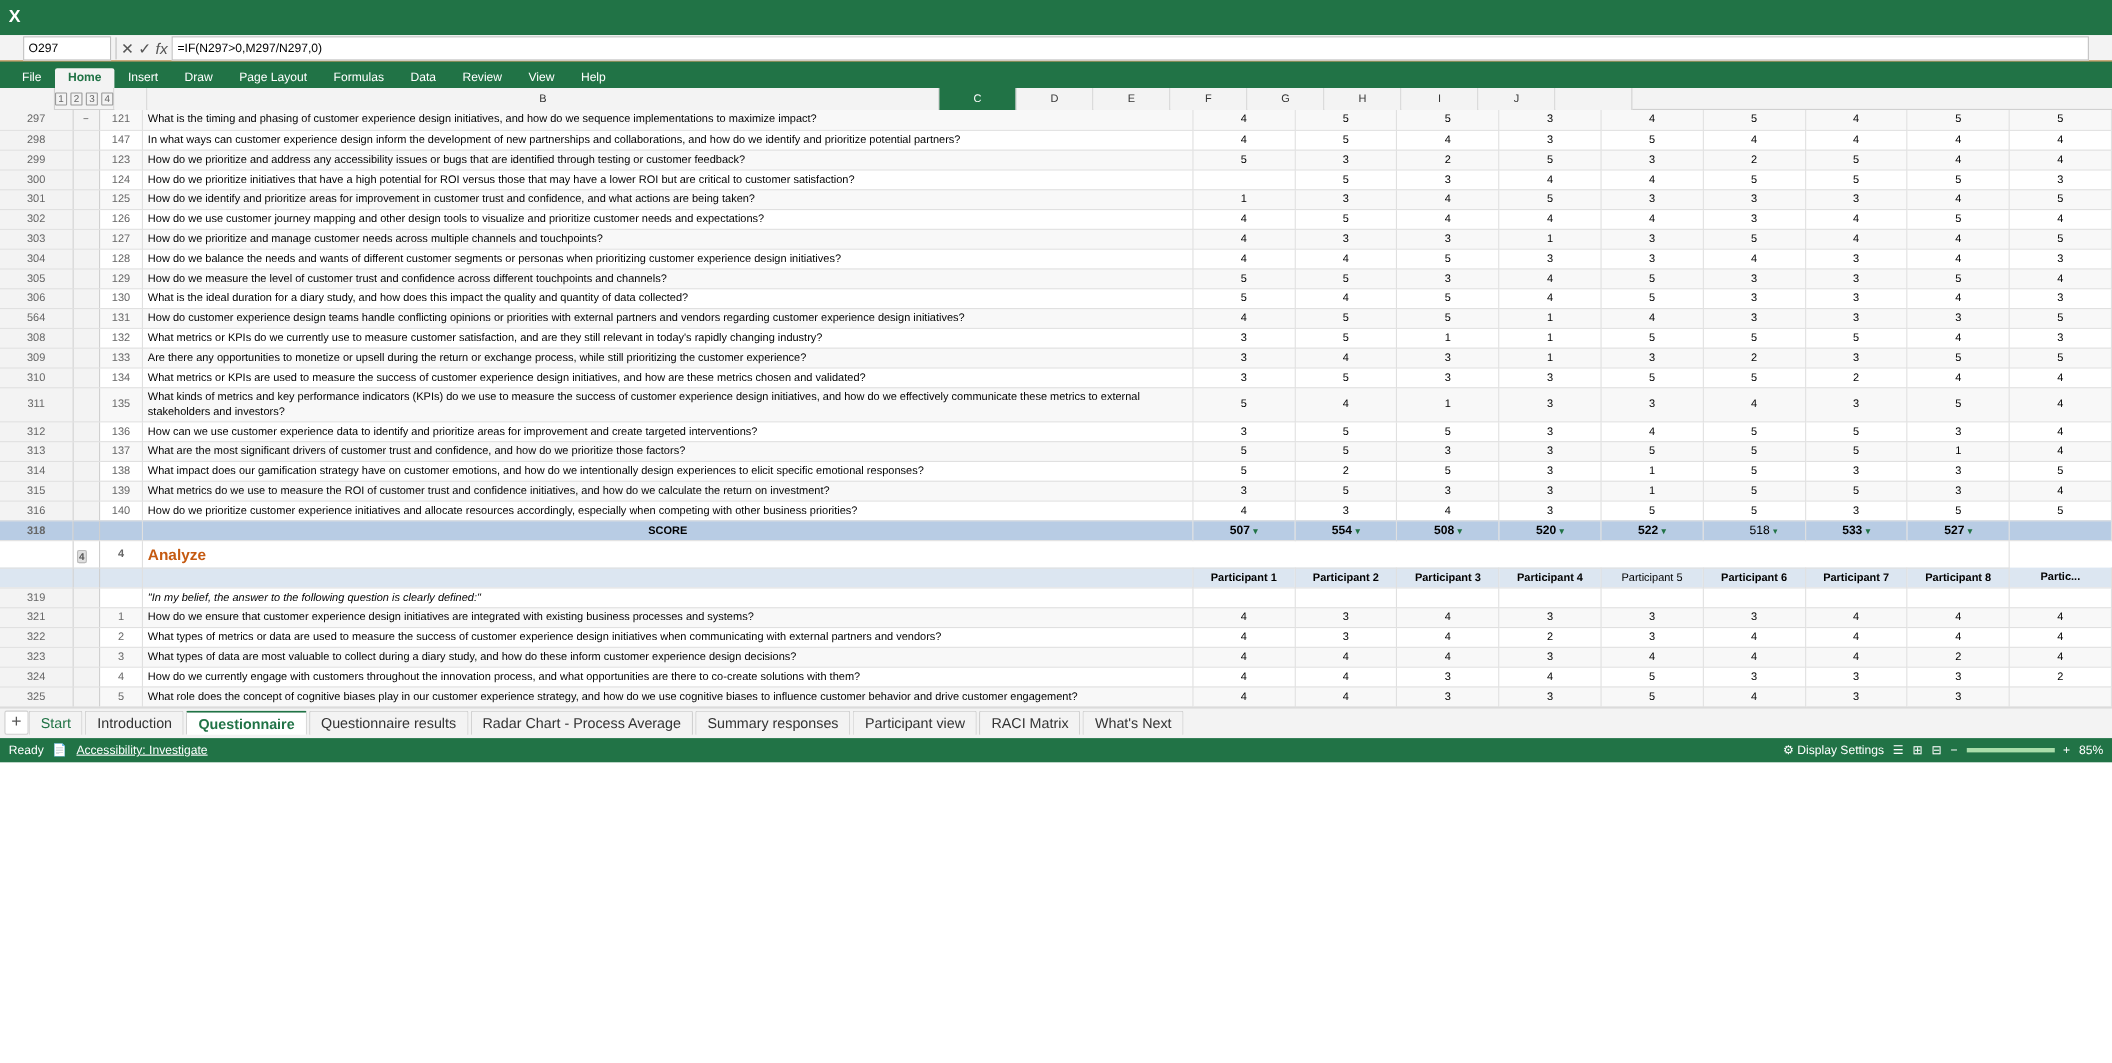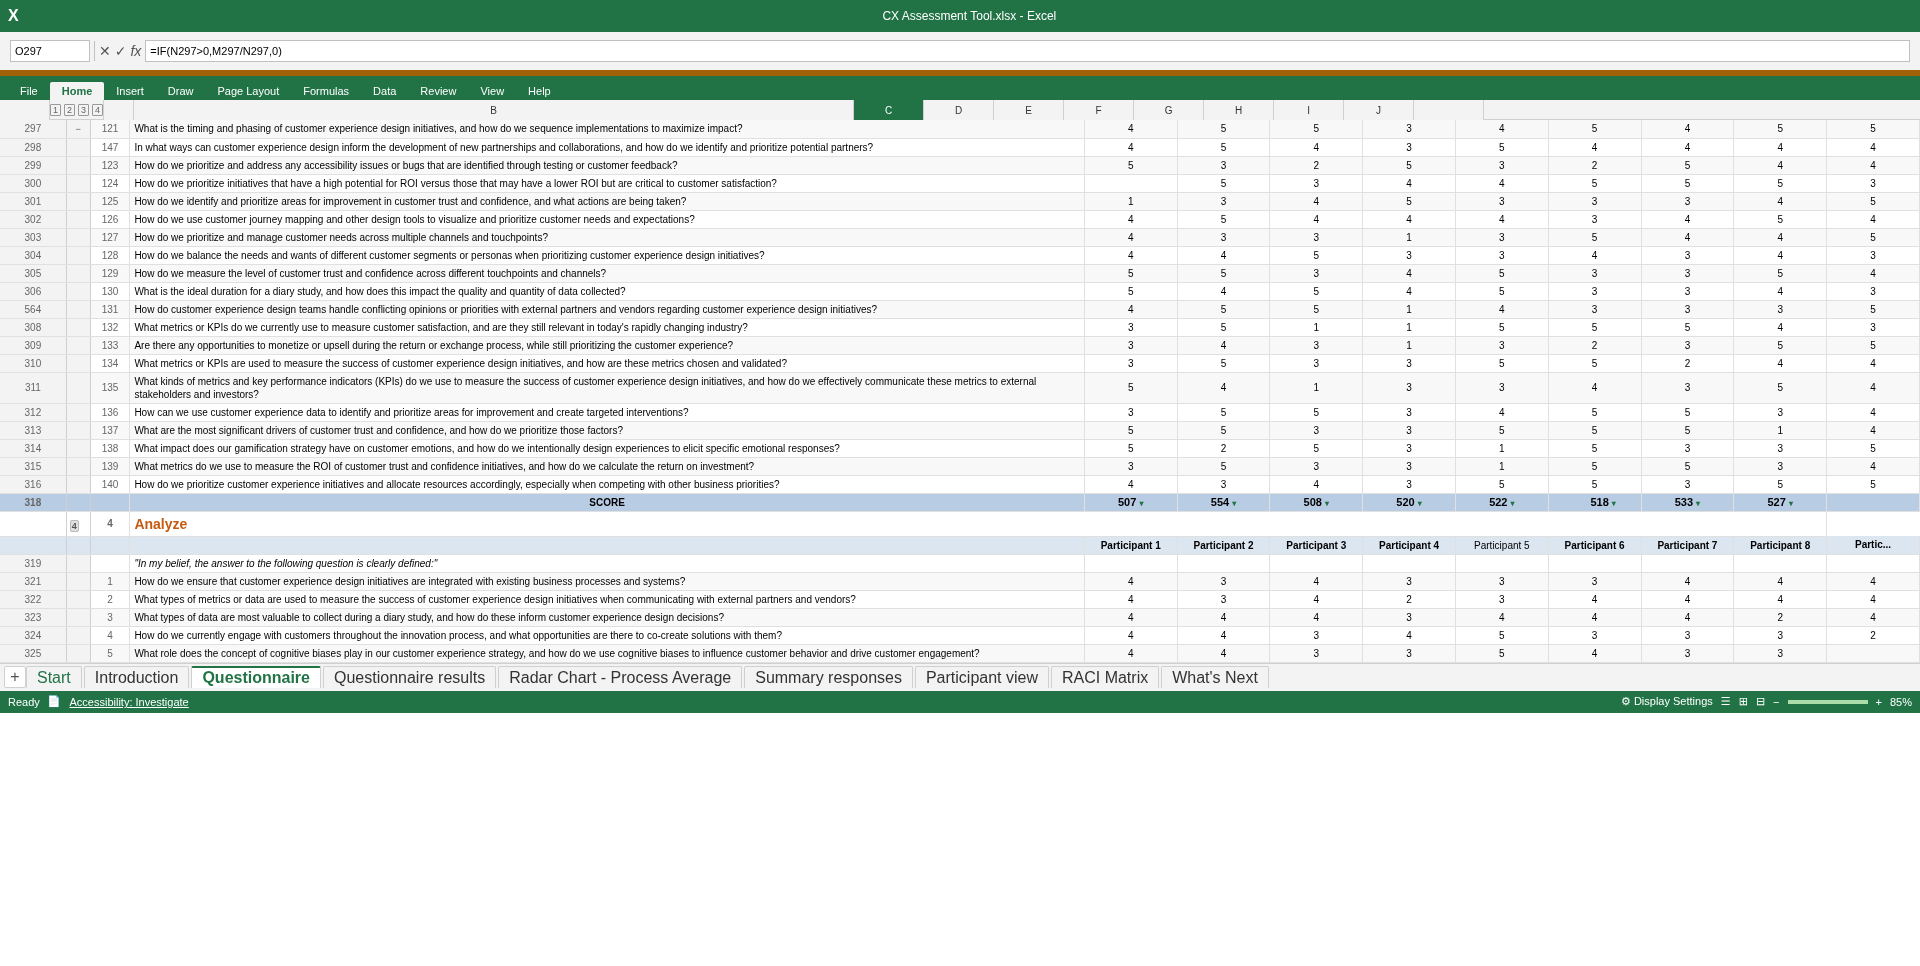--- a/index.html
+++ b/index.html
@@ -13,26 +13,26 @@
       align-items: center;
       padding: 0 8px;
       color: white;
     }
     .title-bar-left { display: flex; align-items: center; gap: 4px; }
     .excel-logo { font-size: 16px; font-weight: bold; color: white; margin-right: 8px; }
     .title-text { font-size: 12px; color: white; flex: 1; text-align: center; }
 
     
     .formula-bar {
-      height: 44px;
+      height: 24px;
       background: #f3f3f3;
-      border-bottom: 6px solid #a16207;
-      display: flex;
-      align-items: center;
-      padding: 0 10px;
+      border-bottom: 1px solid #a16207;
+      display: flex;
+      align-items: center;
+      padding: 0 21px;
       gap: 4px;
     }
     .cell-ref-box {
       width: 80px;
       height: 22px;
       border: 1px solid #c0c0c0;
       background: white;
       font-size: 11px;
       padding: 2px 4px;
       display: flex;
@@ -176,21 +176,21 @@
       height: 28px;
       background: #f3f3f3;
       border-top: 1px solid #d0d0d0;
       display: flex;
       align-items: center;
       padding: 0 4px;
       gap: 0;
     }
     .sheet-tab {
       padding: 2px 10px;
-      font-size: 16px;
+      font-size: 13px;
       border: 1px solid #d0d0d0;
       border-bottom: none;
       background: #f3f3f3;
       color: #333;
       cursor: pointer;
       height: 22px;
       display: flex;
       align-items: center;
       margin-right: 2px;
       border-radius: 2px 2px 0 0;
@@ -232,21 +232,20 @@
     .status-left { display: flex; align-items: flex-end; gap: 8px; }
     .status-right { display: flex; align-items: center; gap: 8px; }
   </style>
 </head>
 <body>
 
 <div class="title-bar">
   <div class="title-bar-left">
     <span class="excel-logo">X</span>
   </div>
-  <span class="title-text">CX Assessment Tool.xlsx - Excel</span>
 </div>
 
 <div class="formula-bar">
   <div class="cell-ref-box">
     <span>O297</span>
   </div>
   <span class="formula-divider"></span>
   <div class="formula-icons">
     <span style="cursor:pointer;">✕</span>
     <span style="cursor:pointer;">✓</span>
@@ -600,21 +599,21 @@
         <tr class="score-row">
           <td class="row-num">318</td>
           <td style="min-width: 18px; background: rgb(243, 243, 243); border-right: 1px solid rgb(208, 208, 208); text-align: center;"></td>
           <td class="idx-col"></td>
           <td class="question-col" style="text-align: center; font-weight: bold; background: rgb(184, 204, 228);">SCORE</td>
           <td class="num-col" style="background: rgb(184, 204, 228); font-weight: bold;">507 <span style="color:#217346; font-size:8px;">▾</span></td>
           <td class="num-col" style="background: rgb(184, 204, 228); font-weight: bold;">554 <span style="color:#217346; font-size:8px;">▾</span></td>
           <td class="num-col" style="background: rgb(184, 204, 228); font-weight: bold;">508 <span style="color:#217346; font-size:8px;">▾</span></td>
           <td class="num-col" style="background: rgb(184, 204, 228); font-weight: bold; margin-top: 31px;">520 <span style="color:#217346; font-size:8px;">▾</span></td>
           <td class="num-col" style="background: rgb(184, 204, 228); font-weight: bold;">522 <span style="color:#217346; font-size:8px;">▾</span></td>
-          <td class="num-col" style="background: rgb(184, 204, 228); font-weight: bold; padding-left: 20px;">518 <span style="color:#217346; font-size:8px;">▾</span></td>
+          <td class="num-col" style="background: rgb(184, 204, 228); font-weight: normal; padding-left: 20px;">518 <span style="color:#217346; font-size:8px;">▾</span></td>
           <td class="num-col" style="background: rgb(184, 204, 228); font-weight: bold;">533 <span style="color:#217346; font-size:8px;">▾</span></td>
           <td class="num-col" style="background: rgb(184, 204, 228); font-weight: bold;">527 <span style="color:#217346; font-size:8px;">▾</span></td>
           <td class="num-col" style="background: rgb(184, 204, 228);"></td>
         </tr>
         <tr class="analyze-header">
           <td class="row-num"></td>
           <td style="min-width: 18px; background: rgb(243, 243, 243); border-right: 1px solid rgb(208, 208, 208);"><span style="font-size:9px; color:#555; cursor:pointer; border:1px solid #bbb; background:#e0e0e0; border-radius:2px; padding:0 1px;">4</span></td>
           <td class="idx-col">4</td>
           <td colspan="9" style="font-size: 14px; font-weight: bold; color: rgb(197, 90, 17); padding: 4px;">Analyze</td>
         </tr>

